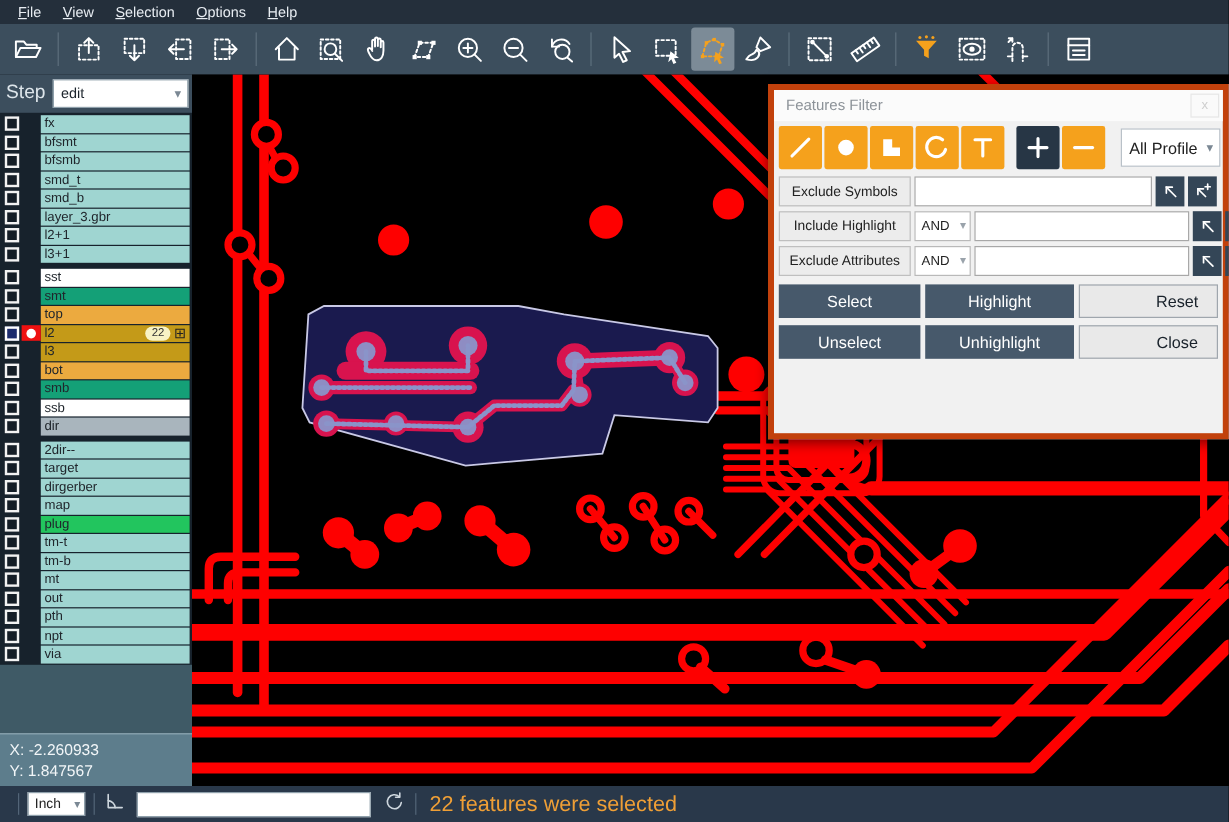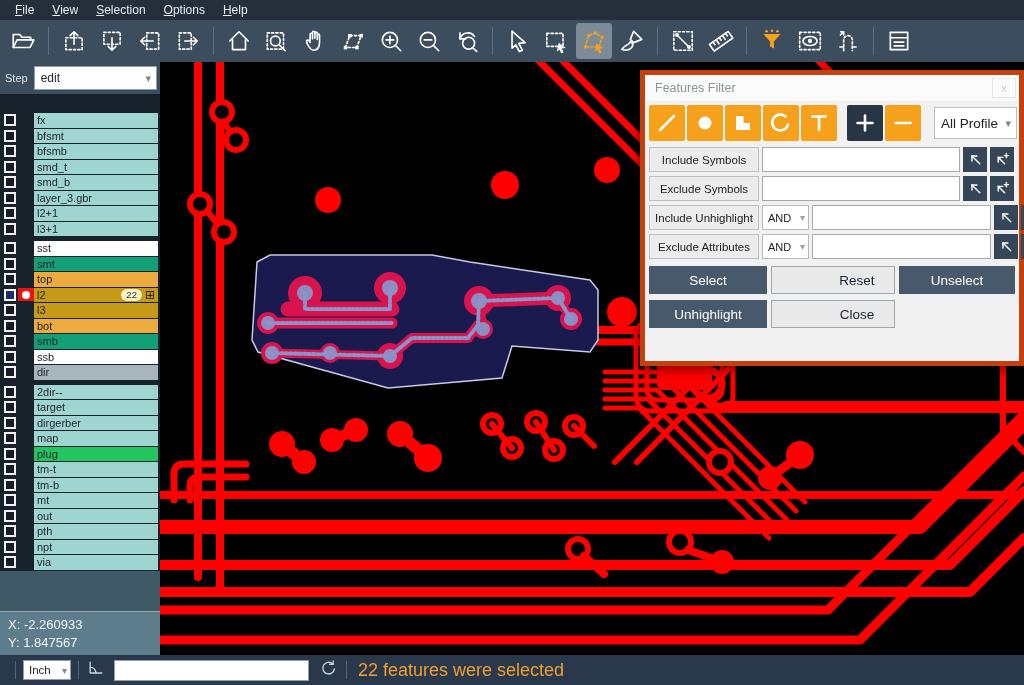--- a/index.html
+++ b/index.html
@@ -23,25 +23,25 @@
   .tbtn svg .fil { fill:#fff; stroke:none; }
   .tbtn.active { background:#7c8b97; }
   .tbtn.accent svg { stroke:var(--c-accent,#f5a11c); }
   .tbtn.accent svg .fil { fill:var(--c-accent,#f5a11c); }
   .tsep { width:1px; height:28px; background:#5e6f7d; margin:0 6px; }
 
   
   #sidebar { position:absolute; left:0; top:62px; width:160px; height:593px;
     background:#17222c; z-index:20; display:flex; flex-direction:column; }
   #steprow { height:32px; background:#3c4e5d; display:flex; align-items:center; padding:0 3px; flex:none; }
-  #steprow .slabel { color:#dde5ea; font-size:11px; margin:0 6px 0 2px; }
+  #steprow .slabel { color:#dde5ea; font-size:16px; margin:0 6px 0 2px; }
   .fakeselect { background:#fff; border:1px solid #8fa0ab; height:24px; flex:1;
     display:flex; align-items:center; font-size:12px; color:#1c242c; padding-left:6px; position:relative; }
   .fakeselect .chev { position:absolute; right:5px; color:#7b8894; font-size:11px; }
-  #layers { flex:none; padding-top:19px; }
+  #layers { flex:none; padding-top:2px; }
   .lrow { display:flex; align-items:center; height:14.5px; margin-bottom:1px; }
   .lchk { width:12px; height:12px; border:2px solid #f2f2f2; background:#141d26; margin-left:4px; flex:none; }
   .lchk.checked { background:#1c2c6e; border-color:#fff; }
   .lind { width:16px; height:13px; margin-left:2px; flex:none; position:relative; }
   .lind.on { background:#e11; }
   .lind.on::after { content:""; position:absolute; left:4px; top:2.5px; width:8px; height:8px;
     border-radius:50%; background:#fff; }
   .lbar { flex:1; height:14.5px; margin-right:2px; display:flex; align-items:center;
     font-size:11px; color:#20262c; padding:0 3px; overflow:hidden; white-space:nowrap; }
   .lbar .lname { flex:1; }
@@ -728,41 +728,20 @@
             </svg>
           </span>
         </div>
         <div class="fakeselect" id="dlg-profile">
         <span>All Profile</span>
         <span class="chev">▾</span>
       </div>
     </div>
     <div id="dlg-rows">
         <div class="frow">
-          <div class="flabel">Include Symbols</div>
-          <input type="text" class="finput" style="">
-          <div class="fnav">
-            <span style="display: flex;">
-              <svg viewBox="0 0 24 24">
-                <path d="M7 7 L18 18"></path>
-                <path d="M7 14 V7 H14"></path>
-              </svg>
-            </span>
-          </div>
-          <div class="fnav">
-            <span style="display: flex;">
-              <svg viewBox="0 0 24 24">
-                <path d="M6 9 L15 18"></path>
-                <path d="M6 15.5 V9 H12.5"></path>
-                <path d="M17.5 3.5 v6 M14.5 6.5 h6"></path>
-              </svg>
-            </span>
-          </div>
-        </div>
-        <div class="frow">
           <div class="flabel">Exclude Symbols</div>
           <input type="text" class="finput" style="">
           <div class="fnav">
             <span style="display: flex;">
               <svg viewBox="0 0 24 24">
                 <path d="M7 7 L18 18"></path>
                 <path d="M7 14 V7 H14"></path>
               </svg>
             </span>
           </div>
@@ -770,21 +749,21 @@
             <span style="display: flex;">
               <svg viewBox="0 0 24 24">
                 <path d="M6 9 L15 18"></path>
                 <path d="M6 15.5 V9 H12.5"></path>
                 <path d="M17.5 3.5 v6 M14.5 6.5 h6"></path>
               </svg>
             </span>
           </div>
         </div>
         <div class="frow">
-          <div class="flabel">Include Unhighlight</div>
+          <div class="flabel">Include Highlight</div>
           <div class="fand">
             <span>AND</span>
             <span class="chev">▾</span>
           </div>
           <input type="text" class="finput" style="">
           <div class="fnav">
             <span style="display: flex;">
               <svg viewBox="0 0 24 24">
                 <path d="M7 7 L18 18"></path>
                 <path d="M7 14 V7 H14"></path>
@@ -822,20 +801,21 @@
                 <path d="M6 9 L15 18"></path>
                 <path d="M6 15.5 V9 H12.5"></path>
                 <path d="M17.5 3.5 v6 M14.5 6.5 h6"></path>
               </svg>
             </span>
           </div>
         </div>
       </div>
     <div id="dlg-actions">
         <div class="abtn dark">Select</div>
+        <div class="abtn dark">Highlight</div>
         <div class="abtn light">Reset</div>
         <div class="abtn dark">Unselect</div>
         <div class="abtn dark">Unhighlight</div>
         <div class="abtn light">Close</div>
       </div>
   </div>
 
   <div id="statusbar">
     <div class="ssep"></div>
     <div id="unitsel">

